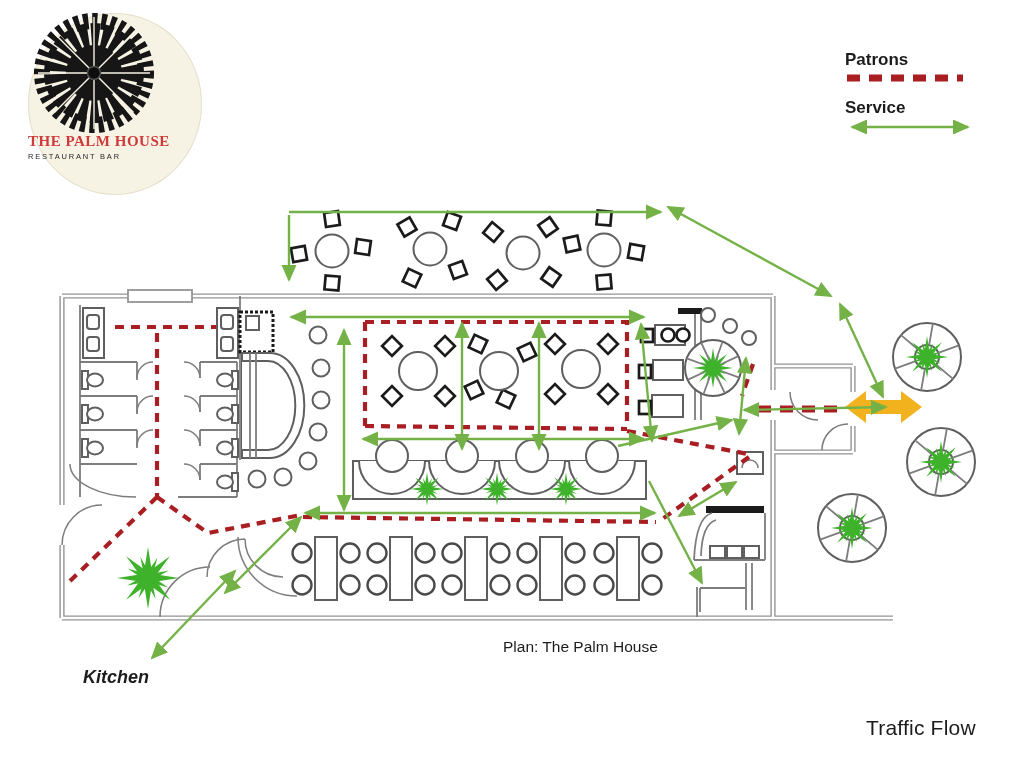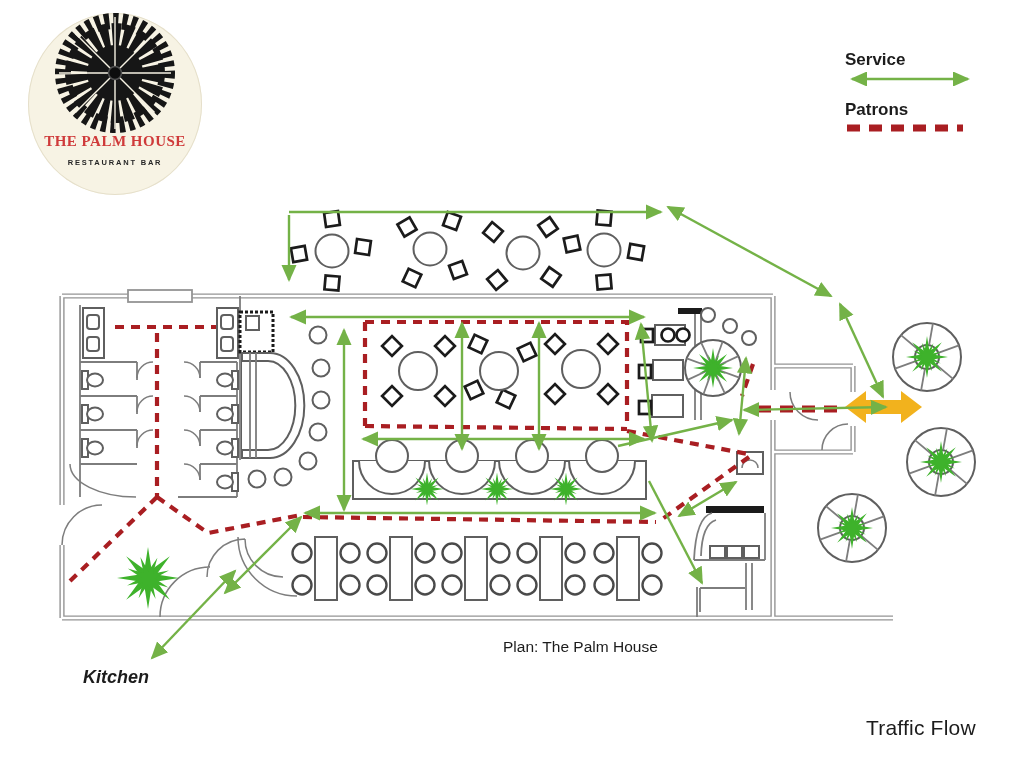--- a/index.html
+++ b/index.html
@@ -36,24 +36,24 @@
 
   
   .legend{position:absolute;left:845px;top:50px;width:140px}
   .legend-item{margin-bottom:14px}
   .legend-label{font-size:17px;font-weight:bold;display:block;margin-bottom:2px}
   .legend-item svg{display:block}
 
   
   .logo{position:absolute;left:28px;top:13px;width:174px;height:182px;border-radius:50%;
         background:var(--logo-cream);box-shadow:inset 0 0 0 1px #e5dfca;
-        display:flex;flex-direction:column;align-items:center}
+        display:flex;flex-direction:column;}
   .logo-name{color:var(--logo-red);font-family:"Liberation Serif",serif;font-weight:bold;
              font-size:15px;letter-spacing:.5px;margin-top:-4px;white-space:nowrap}
-  .logo-sub{font-size:7.5px;font-weight:bold;letter-spacing:1.8px;color:#262626;margin-top:8px}
+  .logo-sub{font-size:7.5px;font-weight:normal;letter-spacing:1.8px;color:#262626;margin-top:2px}
 </style>
 </head>
 <body>
 
 <div class="logo">
   <svg width="132" height="124" viewBox="-66 -60 132 124">
     <circle r="52" fill="none" stroke="#161616" stroke-width="16" stroke-dasharray="5 4"></circle>
     <circle r="38" fill="none" stroke="#161616" stroke-width="24" stroke-dasharray="8 3"></circle>
     <circle r="28" fill="#161616"></circle>
     <g stroke="#f7f3e4" stroke-width="1.4">
@@ -67,29 +67,29 @@
       <line x1="0" y1="-6" x2="0" y2="-56" transform="rotate(315)"></line>
     </g>
     <circle r="6.5" fill="#0d0d0d" stroke="#4f4f4f" stroke-width="1.5"></circle>
   </svg>
   <div class="logo-name">THE PALM HOUSE</div>
   <div class="logo-sub">RESTAURANT BAR</div>
 </div>
 
 <div class="legend">
   <div class="legend-item">
+    <span class="legend-label">Patrons</span>
+    <svg width="130" height="12">
+      <line class="pat2" x1="2" y1="6" x2="118" y2="6" stroke-width="6" stroke-dasharray="12 9"></line>
+    </svg>
+  </div>
+  <div class="legend-item">
     <span class="legend-label">Service</span>
     <svg width="130" height="14">
       <line class="svc" x1="7" y1="7" x2="123" y2="7" marker-start="url(#ga)" marker-end="url(#ga)"></line>
-    </svg>
-  </div>
-  <div class="legend-item">
-    <span class="legend-label">Patrons</span>
-    <svg width="130" height="12">
-      <line class="pat2" x1="2" y1="6" x2="118" y2="6" stroke-width="6" stroke-dasharray="12 9"></line>
     </svg>
   </div>
 </div>
 
 <svg class="plan-svg" width="1024" height="767" viewBox="0 0 1024 767">
   <defs>
     <marker id="ga" markerWidth="8" markerHeight="8" viewBox="0 0 10 10" refX="8" refY="5" orient="auto-start-reverse">
       <path d="M0,1 L9,5 L0,9 Z" class="gah"></path>
     </marker>
     <g id="palm">

